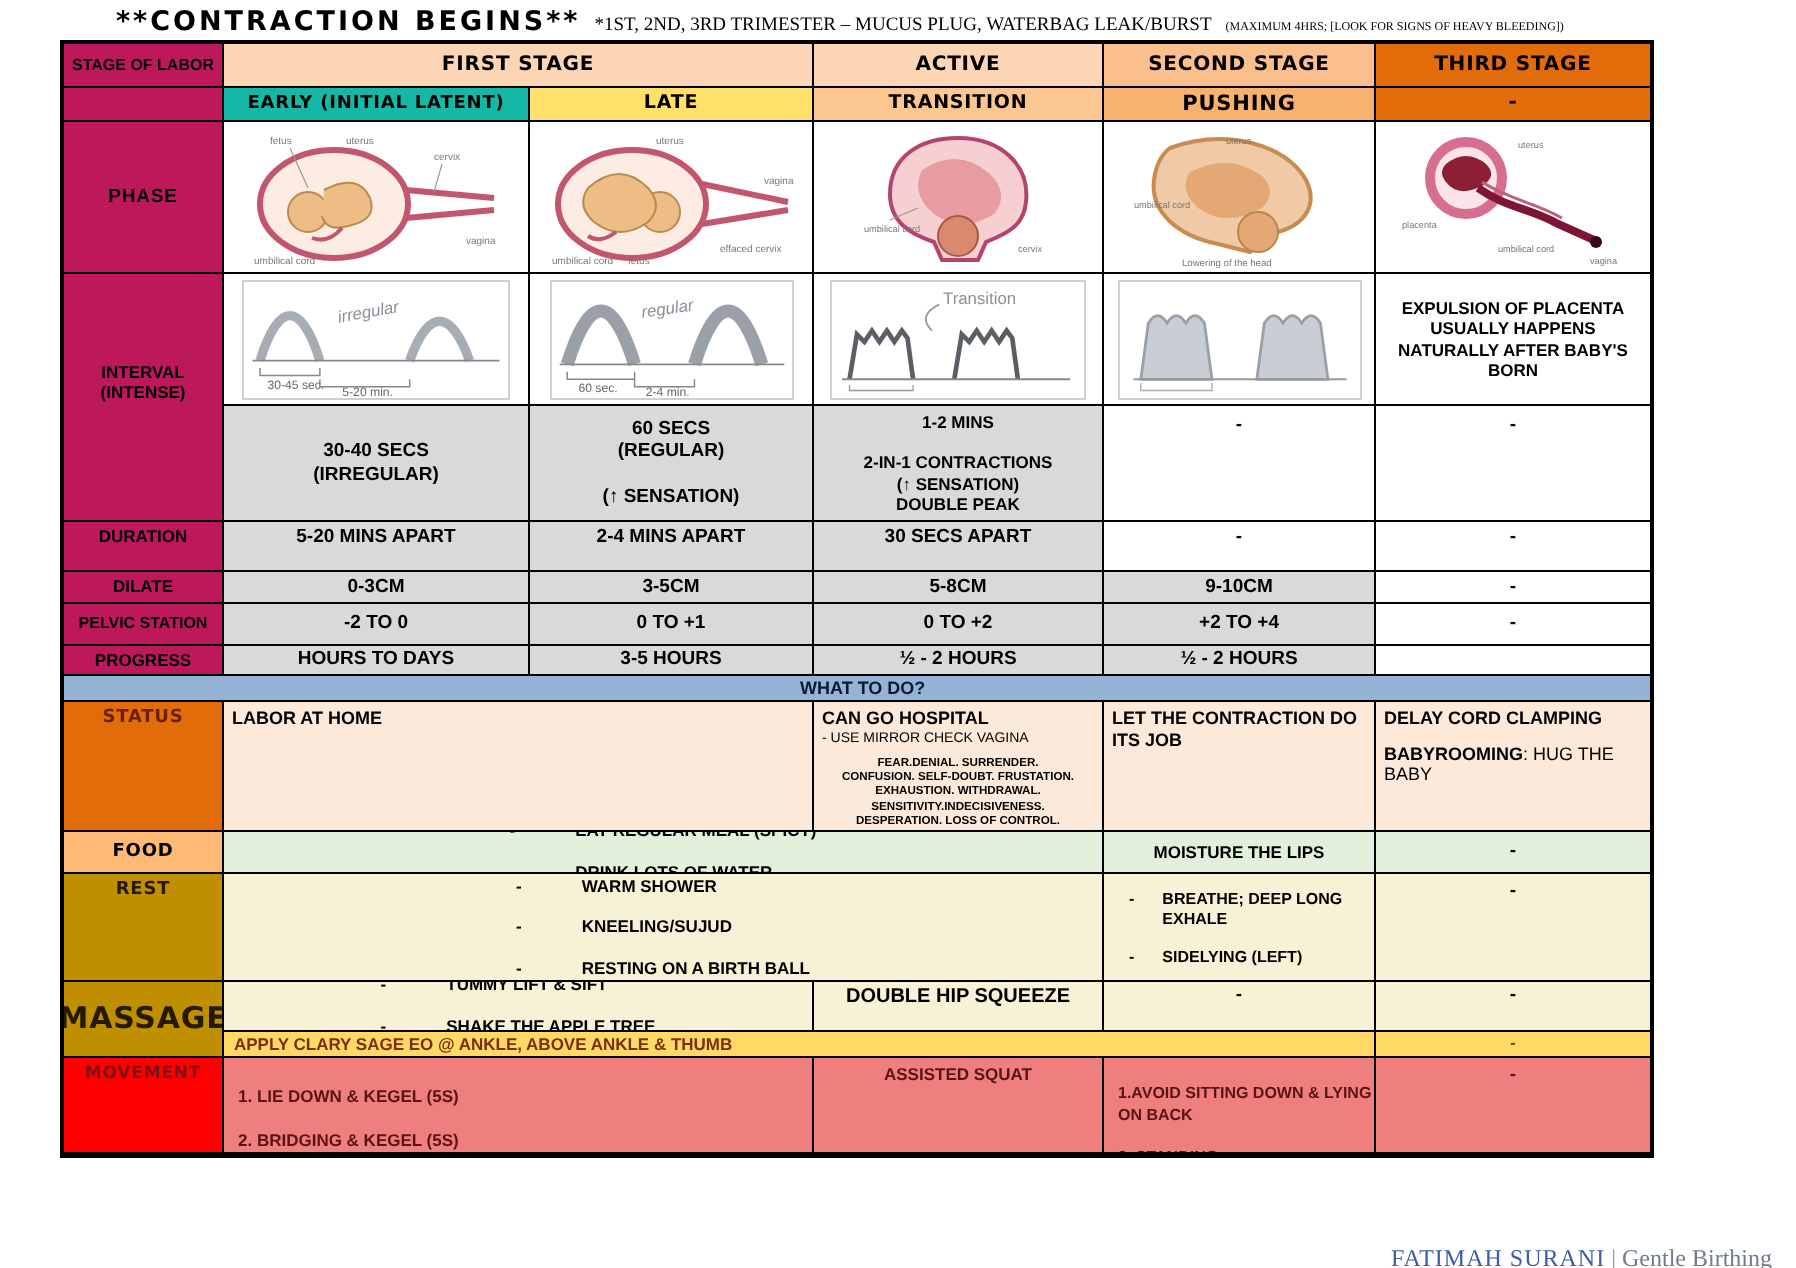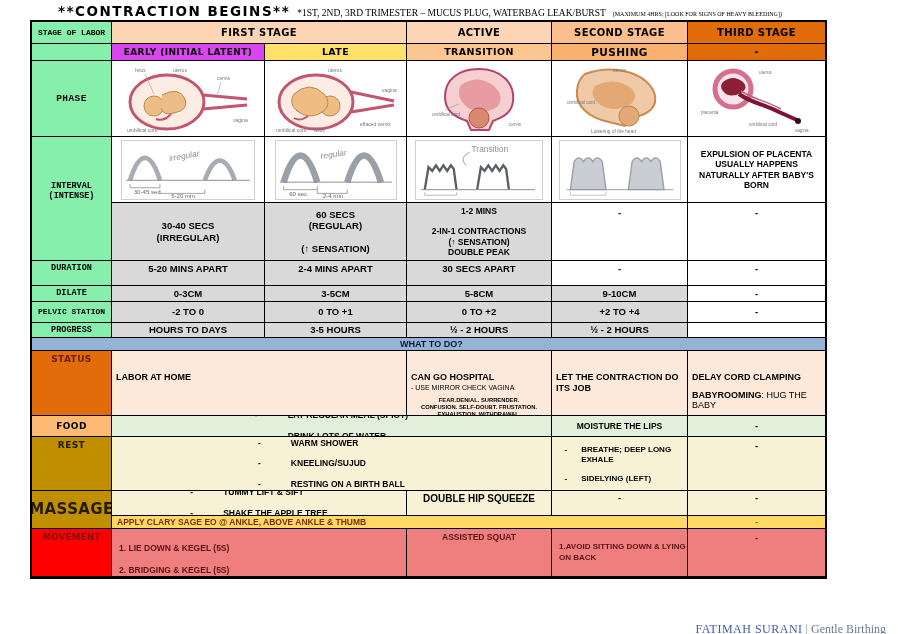--- a/index.html
+++ b/index.html
@@ -18,41 +18,41 @@
      text-align:center;white-space:pre-line;overflow:hidden;line-height:1.18;padding:1px 2px;}
   .c.noR{border-right:none;}
   
   .cols6{grid-template-columns:80px 153px 142px 145px 136px 137px;}
   .colsH{grid-template-columns:80px 295px 145px 136px 137px;}
   .colsF{grid-template-columns:80px 440px 136px 137px;}
   .colsM1{grid-template-columns:295px 145px 136px 137px;}
   .colsM2{grid-template-columns:576px 137px;}
   
   .comic{font-family:"DejaVu Sans",sans-serif;font-weight:800;letter-spacing:.4px;}
-  .lab{background:#86efac;font-family:Liberation Mono, monospace;font-weight:800;font-size:8.5px;}
+  .lab{background:#be185d;font-family:Liberation Sans, sans-serif;font-weight:800;font-size:8.5px;}
   .v{background:#d9d9d9;font-weight:bold;font-size:9.5px;}
   .wv{background:#fff;font-weight:bold;font-size:9.5px;}
   .bg-first{background:#fcd5b4;}   .bg-second{background:#fbbf8e;}
-  .bg-third{background:#e26b0a;}   .bg-early{background:#d946ef;}
+  .bg-third{background:#e26b0a;}   .bg-early{background:#14b8a6;}
   .bg-late{background:#ffe06a;}    .bg-trans{background:#fbc690;}
   .bg-push{background:#f9b170;}
   .band{background:#95b3d7;font-weight:bold;font-size:9px;color:#0b1a33;
         justify-content:flex-start;flex-direction:row;padding-left:368px;}
   .bg-stlab{background:#e26b0a;color:#6b1f00;}
   .bg-status{background:#fde9d9;}
   .bg-foodlab{background:#fdba74;}
   .bg-food{background:#e2efda;}
   .bg-gold{background:#bf8f00;color:#241a00;}
   .bg-cream{background:#f7f2d6;}
   .bg-clary{background:#ffd966;color:#7a2e0e;}
   .bg-red{background:#ff0000;color:#7c1212;}
   .bg-salmon{background:#ef7f7f;color:#5a1414;}
   
   .tl{align-items:flex-start;justify-content:flex-start;text-align:left;padding:3px 4px;}
-  .st-title{font-weight:bold;font-size:9px;margin-top:18px;}
+  .st-title{font-weight:bold;font-size:9px;}
   .st-sub{font-size:7px;margin-top:1px;}
   .emotions{font-weight:bold;font-size:5.8px;line-height:1.25;width:100%;text-align:center;margin-top:5px;}
   
   .dashlist{width:max-content;margin:0 auto;text-align:left;font-weight:bold;font-size:8.5px;line-height:1.22;}
   .dli{display:flex;}
   .dli::before{content:"-";margin-right:30px;}
   .dli.sm::before{margin-right:14px;}
   .numlist{width:100%;text-align:left;font-weight:bold;font-size:8.5px;line-height:1.3;padding-left:3px;}
   .chartbox{background:#fff;border:1px solid #cfcfcf;}
   .dash-only{font-weight:bold;font-size:9.5px;}

